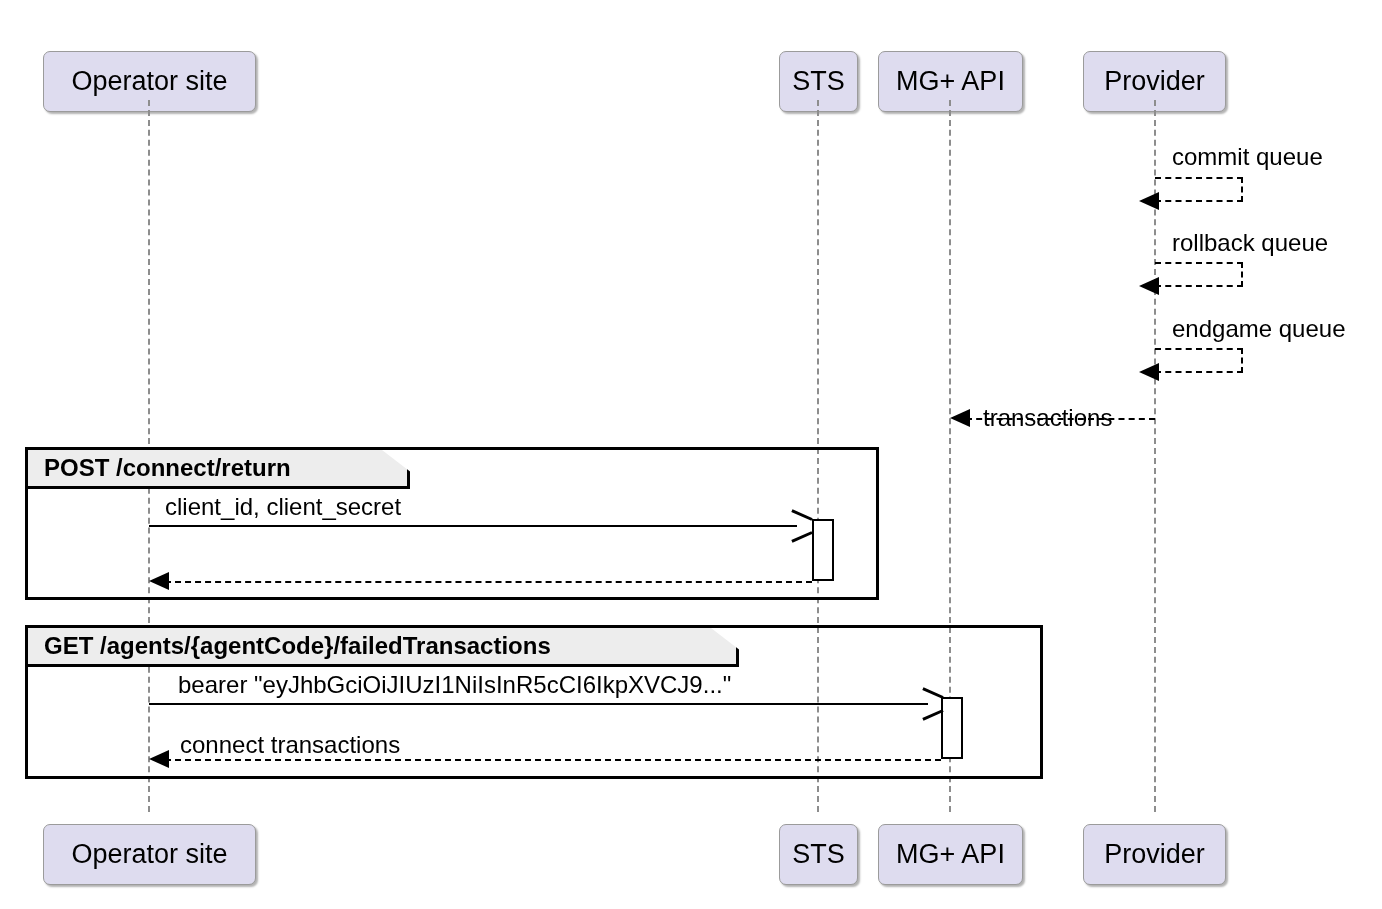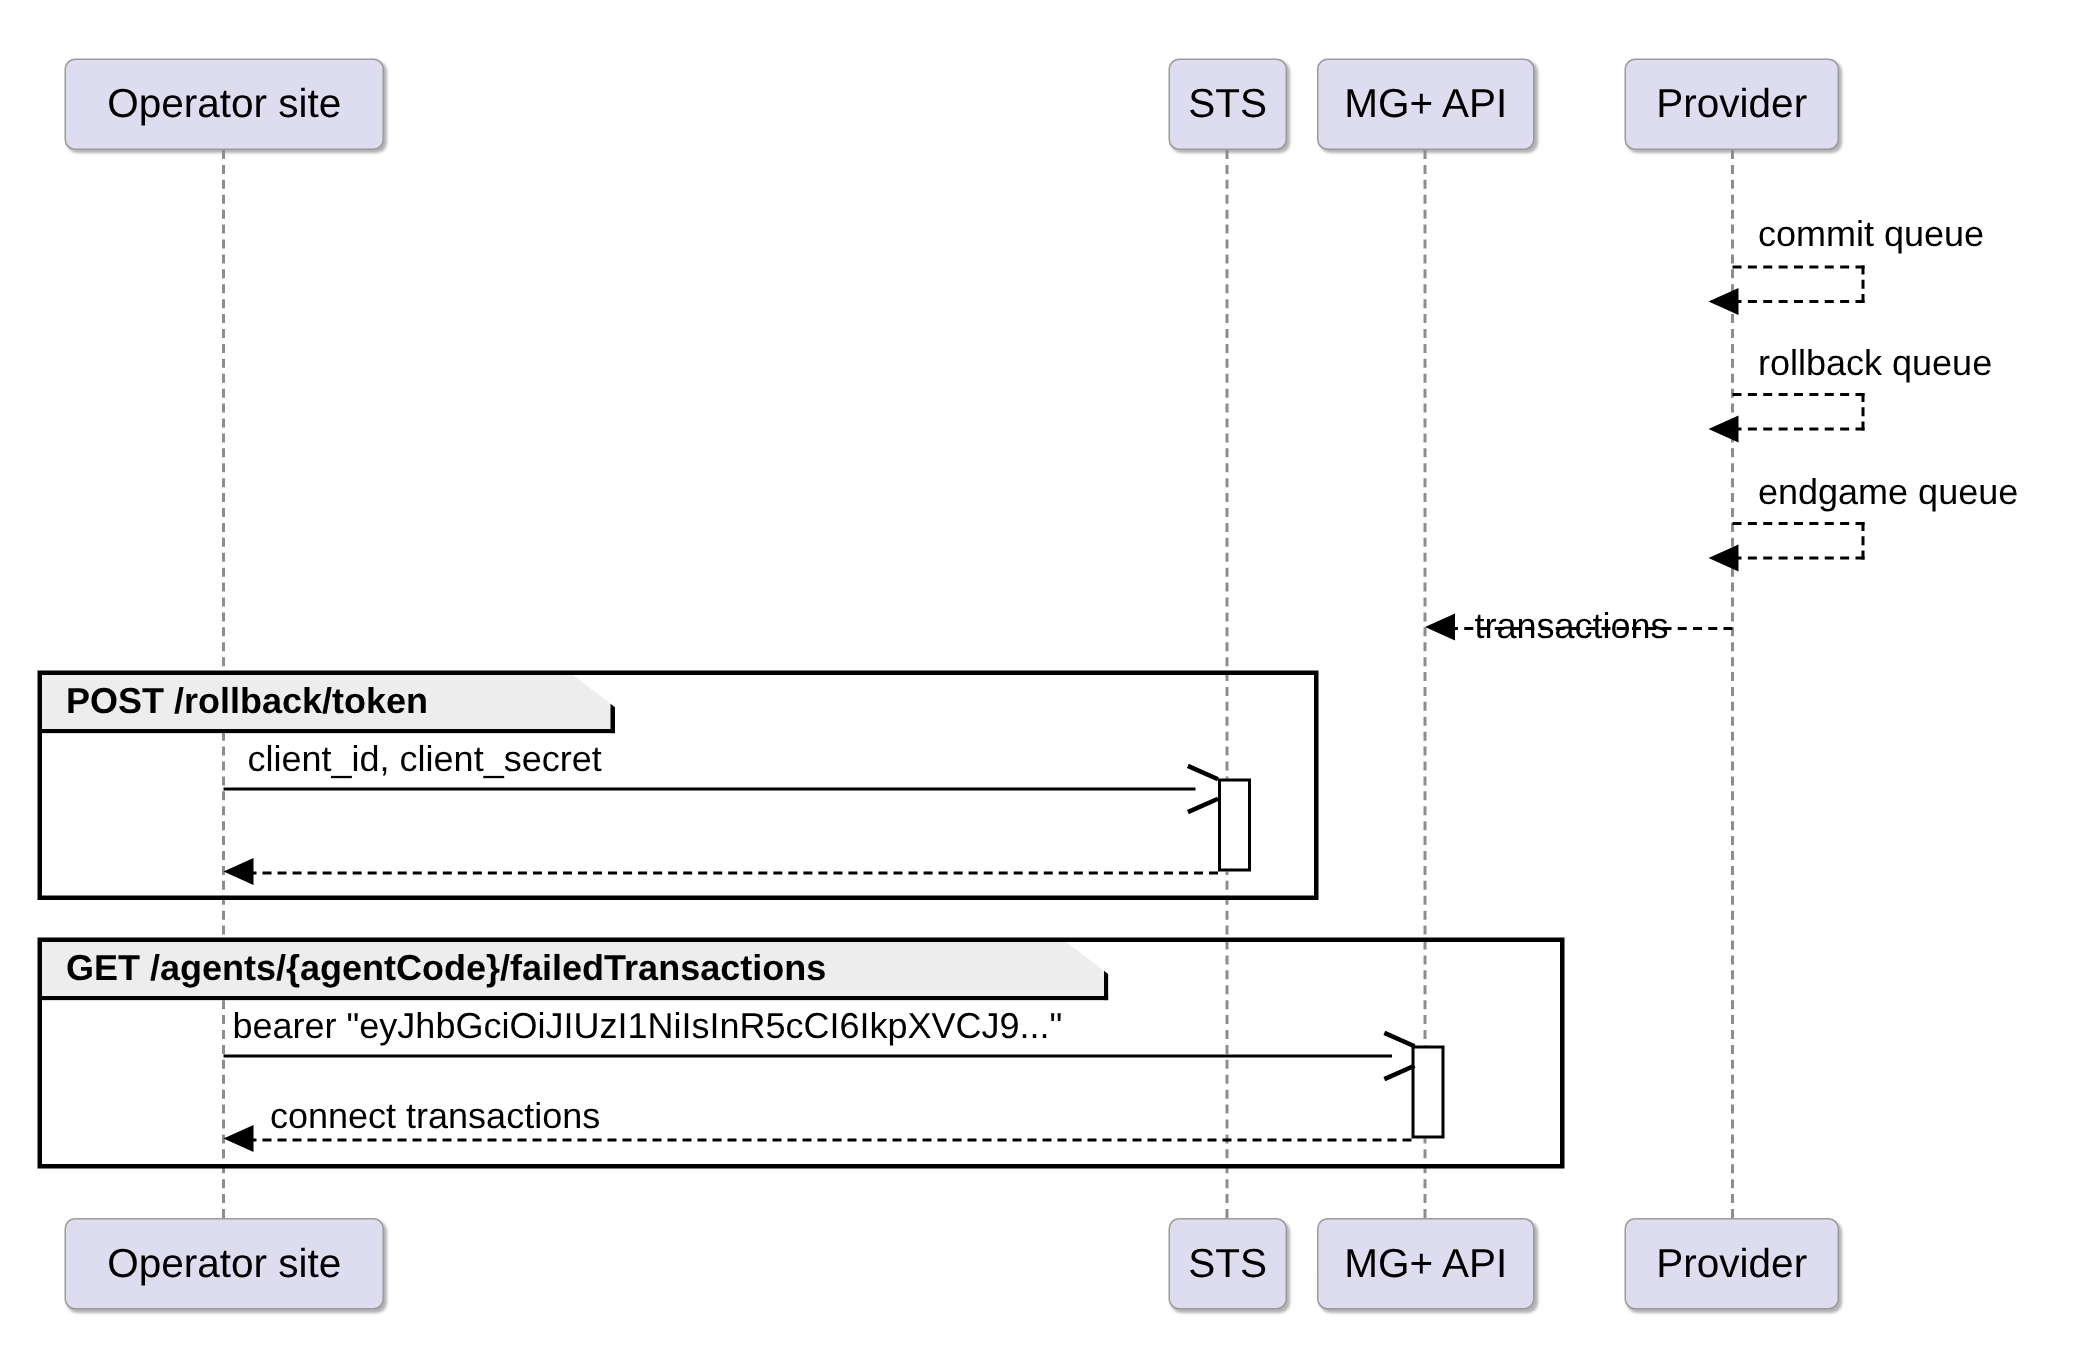--- a/index.html
+++ b/index.html
@@ -24,20 +24,21 @@
     border: 1px solid #9b9b9b;
     border-radius: 7px;
     box-shadow: 2px 2px 2px rgba(0,0,0,0.30);
     display: flex;
     align-items: center;
     justify-content: center;
     font-size: 27px;
     color: #000000;
     white-space: nowrap;
     letter-spacing: 0px;
+    margin-top: 12px;
   }
 
   
   .lifeline {
     position: absolute;
     width: 0;
     border-left: 2px dashed #8d8d8d;
   }
 
   
@@ -162,40 +163,40 @@
   <div class="msg-label" style="left:1172px; top:317px;">endgame queue</div>
   <div class="selfloop" style="left:1155px; top:348px; width:88px; height:25px;"></div>
   <div class="arrowhead left" style="left:1139px; top:363px;"></div>
 
   <div class="msg-label" style="left:983px; top:406px;">transactions</div>
   <div class="msg-line dashed" style="left:966px; top:418px; width:189px;"></div>
   <div class="arrowhead left" style="left:950px; top:409px;"></div>
 
   <div class="fragment" style="left:25px; top:447px; width:854px; height:153px;"></div>
   <div class="fragment-tab" style="left:28px; top:450px; width:382px; height:39px;">
-    <span>POST /rollback/token</span>
+    <span>POST /connect/return</span>
   </div>
 
   <div class="activation" style="left:812px; top:519px; width:22px; height:62px;"></div>
 
   <div class="msg-label" style="left:165px; top:495px;">client_id, client_secret</div>
   <div class="msg-line solid" style="left:149px; top:525px; width:648px;"></div>
   <div class="arrowhead-open right" style="left:790px; top:516px;"></div>
 
   <div class="msg-line dashed" style="left:165px; top:581px; width:647px;"></div>
   <div class="arrowhead left" style="left:149px; top:572px;"></div>
 
   <div class="fragment" style="left:25px; top:625px; width:1018px; height:154px;"></div>
   <div class="fragment-tab" style="left:28px; top:628px; width:711px; height:39px;">
     <span>GET /agents/{agentCode}/failedTransactions</span>
   </div>
 
   <div class="activation" style="left:941px; top:697px; width:22px; height:62px;"></div>
 
-  <div class="msg-label" style="left:155px; top:673px;">bearer "eyJhbGciOiJIUzI1NiIsInR5cCI6IkpXVCJ9..."</div>
+  <div class="msg-label" style="left:178px; top:673px;">bearer "eyJhbGciOiJIUzI1NiIsInR5cCI6IkpXVCJ9..."</div>
   <div class="msg-line solid" style="left:149px; top:703px; width:779px;"></div>
   <div class="arrowhead-open right" style="left:921px; top:694px;"></div>
 
   <div class="msg-label" style="left:180px; top:733px;">connect transactions</div>
   <div class="msg-line dashed" style="left:165px; top:759px; width:776px;"></div>
   <div class="arrowhead left" style="left:149px; top:750px;"></div>
 
   <div class="participant" style="left:43px; top:812px; width:213px; height:61px;">
     <span>Operator site</span>
   </div>

